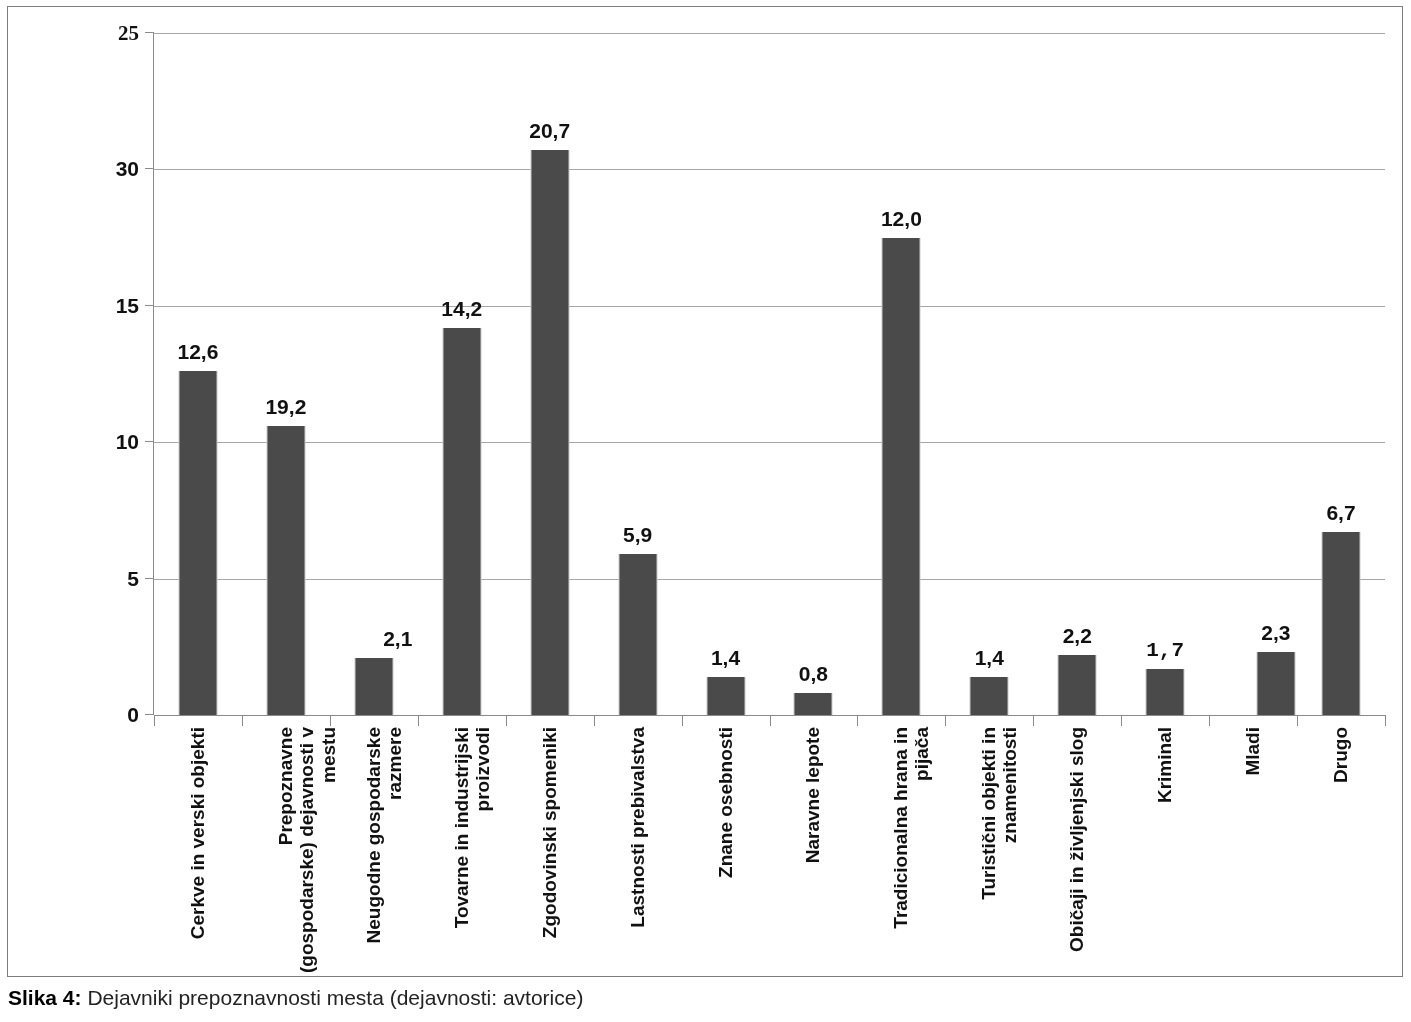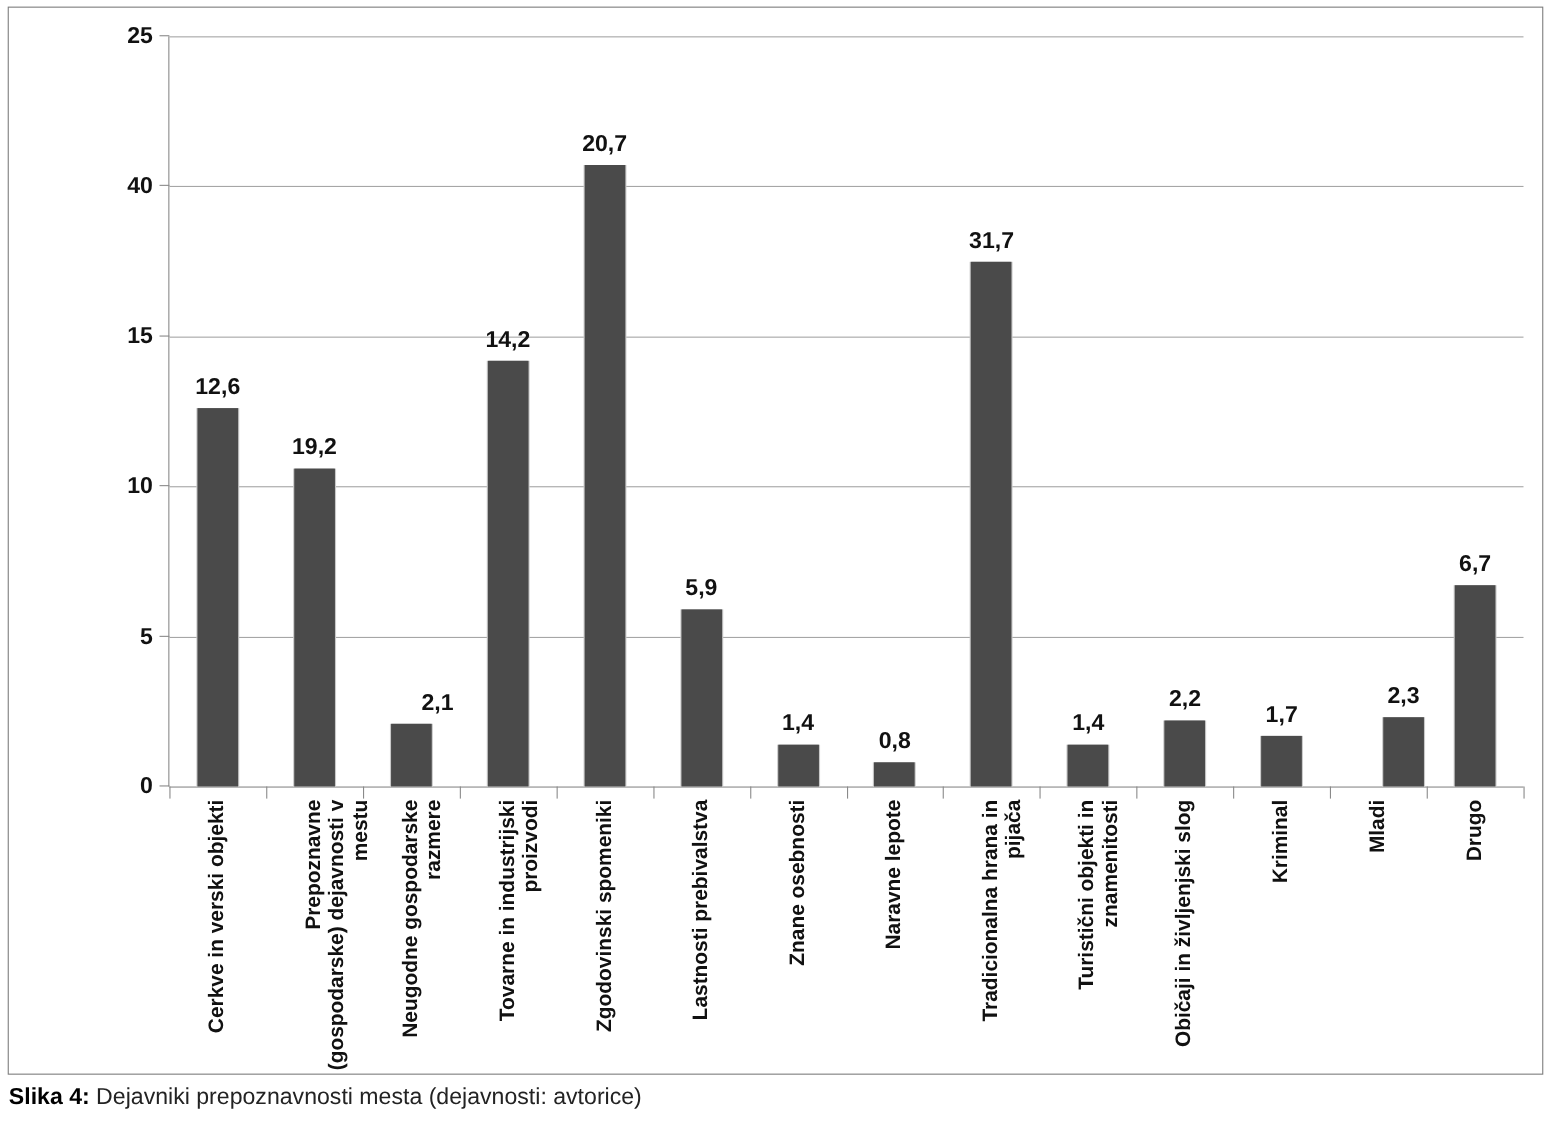--- a/index.html
+++ b/index.html
@@ -208,31 +208,31 @@
           <div class="bar-slot" style="left: 527.571px; width: 87.9286px;">
             <div class="bar" style="height: 38.192px; background: rgb(74, 74, 74);"></div>
             <div class="bar-value" style="bottom: 45.192px;">1,4</div>
           </div>
           <div class="bar-slot" style="left: 615.5px; width: 87.9286px;">
             <div class="bar" style="height: 21.824px; background: rgb(74, 74, 74);"></div>
             <div class="bar-value" style="bottom: 28.824px;">0,8</div>
           </div>
           <div class="bar-slot" style="left: 703.429px; width: 87.9286px;">
             <div class="bar" style="height: 477.4px; background: rgb(74, 74, 74);"></div>
-            <div class="bar-value" style="bottom: 484.4px;">31,7</div>
+            <div class="bar-value" style="bottom: 484.4px;">12,0</div>
           </div>
           <div class="bar-slot" style="left: 791.357px; width: 87.9286px;">
             <div class="bar" style="height: 38.192px; background: rgb(74, 74, 74);"></div>
             <div class="bar-value" style="bottom: 45.192px;">1,4</div>
           </div>
           <div class="bar-slot" style="left: 879.286px; width: 87.9286px;">
             <div class="bar" style="height: 60.016px; background: rgb(74, 74, 74);"></div>
             <div class="bar-value" style="bottom: 67.016px;">2,2</div>
           </div>
-          <div class="bar-slot" style="left: 967.214px; width: 87.9286px;">
+          <div class="bar-slot" style="left: 967.214px; width: 87.9286px; font-family: Liberation Mono, monospace;">
             <div class="bar" style="height: 46.376px; background: rgb(74, 74, 74);"></div>
             <div class="bar-value" style="bottom: 53.376px;">1,7</div>
           </div>
           <div class="bar-slot" style="left: 1078px; width: 87.9286px;">
             <div class="bar" style="height: 62.744px; background: rgb(74, 74, 74);"></div>
             <div class="bar-value" style="bottom: 69.744px;">2,3</div>
           </div>
           <div class="bar-slot" style="left: 1143.07px; width: 87.9286px;">
             <div class="bar" style="height: 182.776px; background: rgb(74, 74, 74);"></div>
             <div class="bar-value" style="bottom: 189.776px;">6,7</div>
@@ -258,23 +258,23 @@
       <div id="ylabels-layer">
           <div class="ytick-mark" style="top: 682px;"></div>
           <div class="ytick-label" style="top: 682px;">0</div>
           <div class="ytick-mark" style="top: 545.6px;"></div>
           <div class="ytick-label" style="top: 545.6px;">5</div>
           <div class="ytick-mark" style="top: 409.2px;"></div>
           <div class="ytick-label" style="top: 409.2px;">10</div>
           <div class="ytick-mark" style="top: 272.8px;"></div>
           <div class="ytick-label" style="top: 272.8px;">15</div>
           <div class="ytick-mark" style="top: 136.4px;"></div>
-          <div class="ytick-label" style="top: 136.4px;">40</div>
+          <div class="ytick-label" style="top: 136.4px;">30</div>
           <div class="ytick-mark" style="top: 0px;"></div>
-          <div class="ytick-label" style="top: 0px;">25</div>
+          <div class="ytick-label" style="top: 0px; font-family: Liberation Serif, serif;">25</div>
         </div>
       <div id="xlabels-layer">
           <div class="xlabel-slot" style="left: 0px; width: 87.9286px;">
             <div style="position: absolute; left: 43.9643px; top: 250px; width: 0px; height: 0px;">
               <div class="xlabel-inner" style="transform: rotate(-90deg); transform-origin: 0px 0px; left: 0px; top: 0px; width: 250px; margin-left: -11px;">Cerkve in verski objekti</div>
             </div>
           </div>
           <div class="xlabel-slot" style="left: 87.9286px; width: 87.9286px;">
             <div style="position: absolute; left: 43.9643px; top: 250px; width: 0px; height: 0px;">
               <div class="xlabel-inner" style="transform: rotate(-90deg); transform-origin: 0px 0px; left: 0px; top: 0px; width: 250px; margin-left: -11px;">Prepoznavne (gospodarske) dejavnosti v mestu</div>

